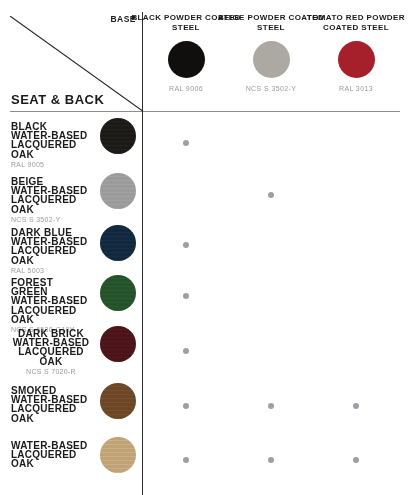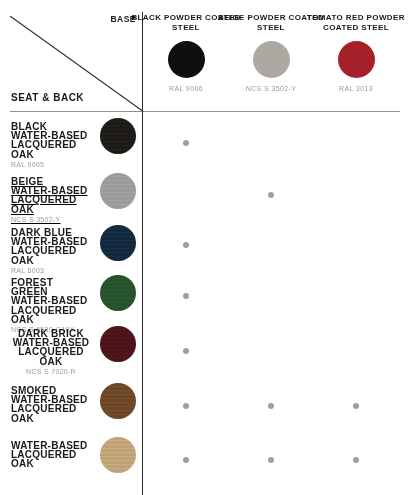--- a/index.html
+++ b/index.html
@@ -58,21 +58,21 @@
     font-weight: bold;
     letter-spacing: 0.5px;
     color: #1a1a1a;
     white-space: nowrap;
     margin-left: 41px;
   }
   .seatback-label {
     position: absolute;
     left: 11px;
     top: 92px;
-    font-size: 10px;
+    font-size: 13px;
     font-weight: bold;
     letter-spacing: 0.5px;
     color: #1a1a1a;
     white-space: nowrap;
   }
 
   
   .col-head {
     position: absolute;
     top: 13px;
@@ -196,21 +196,21 @@
 WATER-BASED
 LACQUERED
 OAK</div>
           <div class="row-code">RAL 9005</div>
         </div>
         <div class="row-swatch" style="top: 118px; background: rgb(28, 26, 23);">
           <div class="grain" style="background: repeating-linear-gradient(0deg, rgb(44, 40, 35) 0px, rgb(44, 40, 35) 1px, transparent 1px, transparent 4px); opacity: 0.55;"></div>
         </div>
       </div>
       <div class="row" style="top: 0px;">
-        <div class="row-label" style="top: 177px; text-decoration: underline;">
+        <div class="row-label" style="top: 177px;">
           <div class="row-title">BEIGE
 WATER-BASED
 LACQUERED
 OAK</div>
           <div class="row-code">NCS S 3502-Y</div>
         </div>
         <div class="row-swatch" style="top: 173px; background: rgb(155, 155, 155);">
           <div class="grain" style="background: repeating-linear-gradient(0deg, rgb(168, 168, 168) 0px, rgb(168, 168, 168) 1px, transparent 1px, transparent 4px); opacity: 0.55;"></div>
         </div>
       </div>

